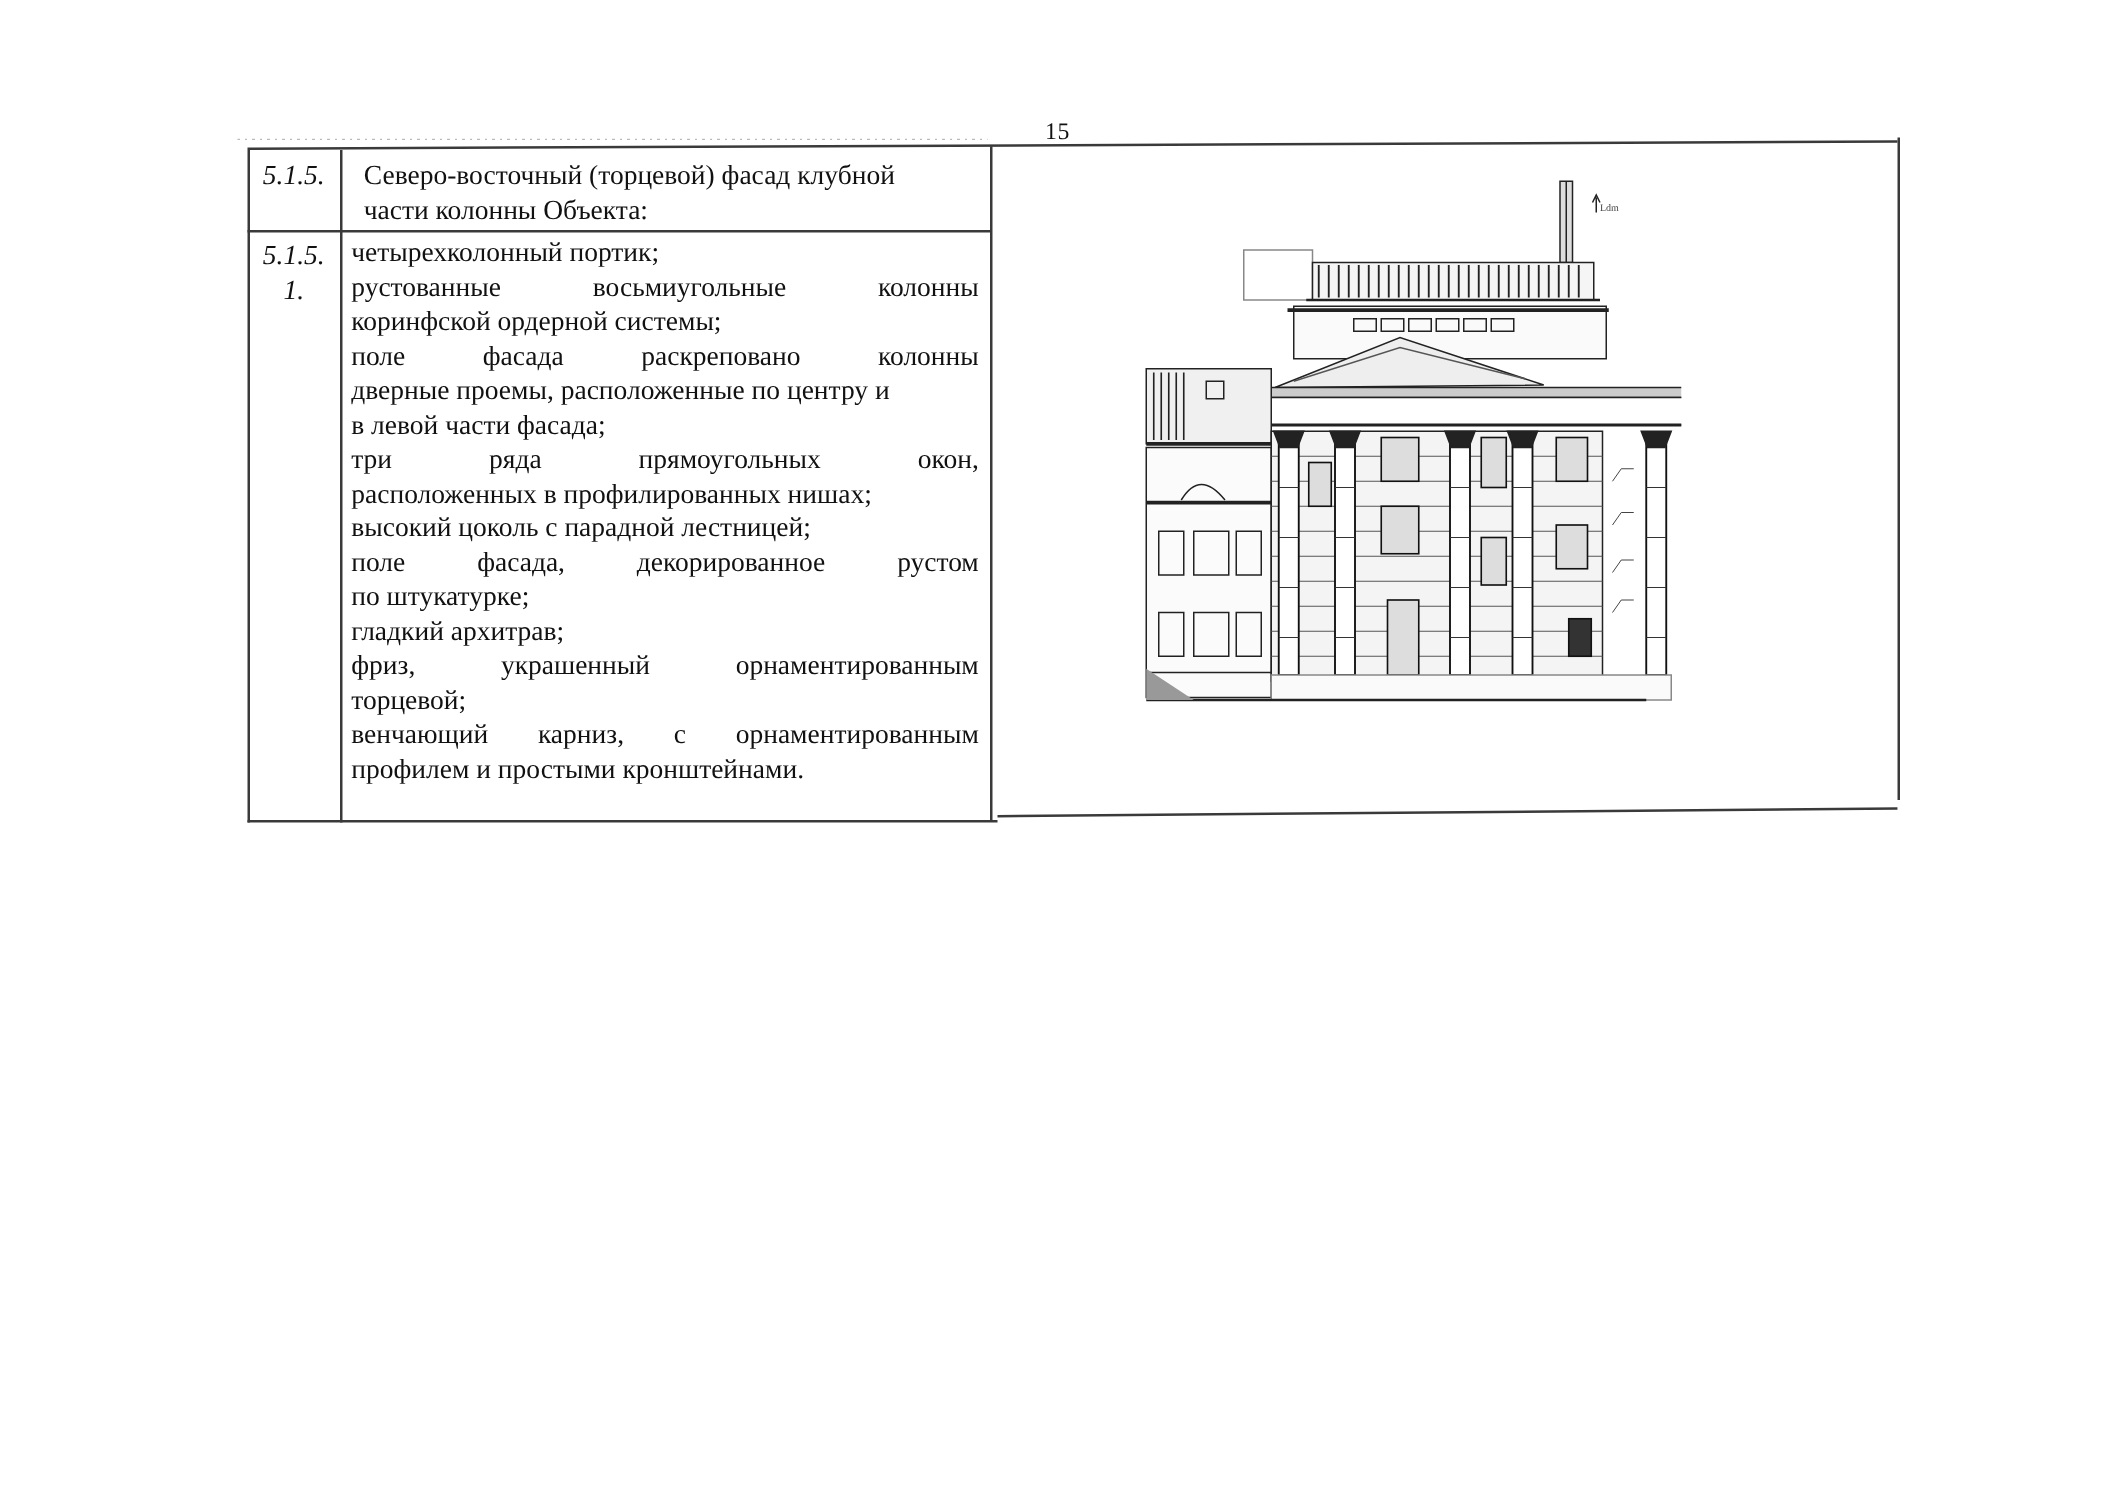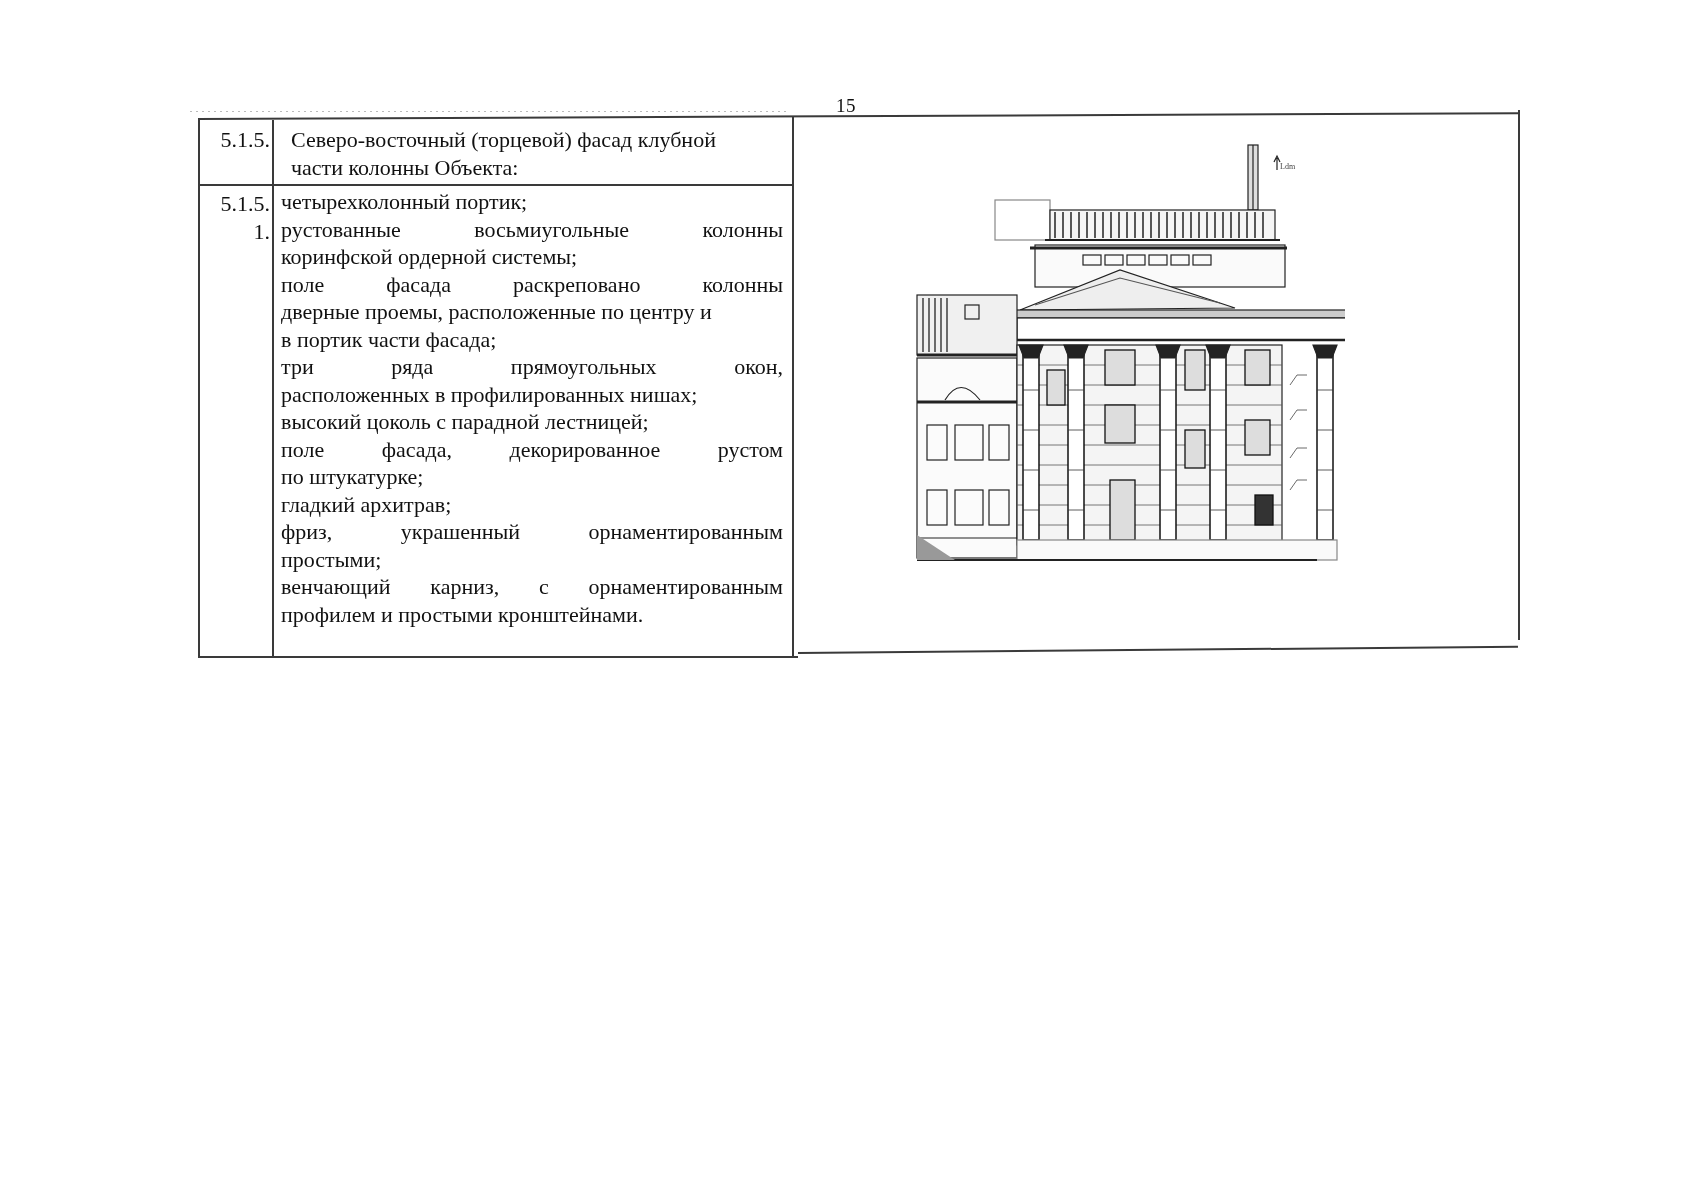--- a/index.html
+++ b/index.html
@@ -7,21 +7,21 @@
       width: 1697px; height: 1200px; background: #ffffff; position: relative; overflow: hidden;
       font-family: "Liberation Serif", "DejaVu Serif", serif; color: #111;
     }
     .page-number {
       position: absolute; left: 836px; top: 95px; font-size: 19px; letter-spacing: 0.5px;
     }
     .scan-noise { position: absolute; height: 1px; background: repeating-linear-gradient(90deg, #bbb 0 2px, transparent 2px 6px); }
     .hline { position: absolute; height: 1.5px; background: #3a3a3a; }
     .vline { position: absolute; width: 1.5px; background: #3a3a3a; }
     .cell-num {
-      position: absolute; font-size: 22px; line-height: 28px; text-align: right; width: 70px;
+      position: absolute; font-size: 22px; line-height: 28px; text-align: center; width: 70px; font-style: italic;
     }
     .cell-text {
       position: absolute; font-size: 22px; line-height: 27.5px;
     }
     .just { text-align: justify; text-align-last: justify; white-space: nowrap; display: flex; justify-content: space-between; }
     .line { display: block; white-space: nowrap; }
     .drawing {
       position: absolute; left: 905px; top: 140px; width: 440px; height: 430px;
     }
   </style>
@@ -67,21 +67,21 @@
     <span>колонны</span>
   </span>
   <span class="line">коринфской ордерной системы;</span>
   <span class="line just">
     <span>поле</span>
     <span>фасада</span>
     <span>раскреповано</span>
     <span>колонны</span>
   </span>
   <span class="line">дверные проемы, расположенные по центру и</span>
-  <span class="line">в портик части фасада;</span>
+  <span class="line">в левой части фасада;</span>
   <span class="line just">
     <span>три</span>
     <span>ряда</span>
     <span>прямоугольных</span>
     <span>окон,</span>
   </span>
   <span class="line">расположенных в профилированных нишах;</span>
   <span class="line">высокий цоколь с парадной лестницей;</span>
   <span class="line just">
     <span>поле</span>
@@ -89,21 +89,21 @@
     <span>декорированное</span>
     <span>рустом</span>
   </span>
   <span class="line">по штукатурке;</span>
   <span class="line">гладкий архитрав;</span>
   <span class="line just">
     <span>фриз,</span>
     <span>украшенный</span>
     <span>орнаментированным</span>
   </span>
-  <span class="line">простыми;</span>
+  <span class="line">торцевой;</span>
   <span class="line just">
     <span>венчающий</span>
     <span>карниз,</span>
     <span>с</span>
     <span>орнаментированным</span>
   </span>
   <span class="line">профилем и простыми кронштейнами.</span>
 </div>
 
 <div class="drawing">

